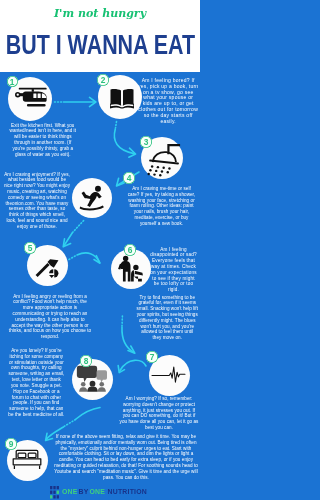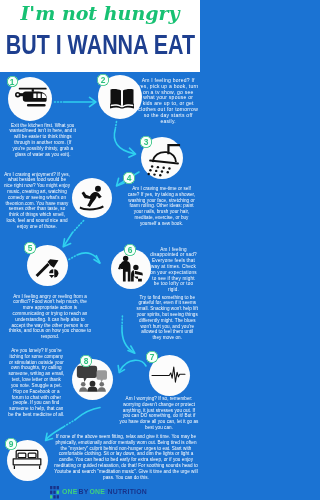--- a/index.html
+++ b/index.html
@@ -2,21 +2,21 @@
 <html><head>
 <meta charset="utf-8">
 <style>
   html,body{margin:0;padding:0;background:#1b73d3;}
   body{width:200px;height:500px;overflow:hidden;}
   #page{position:relative;width:200px;height:500px;overflow:hidden;background:#1b73d3;
         font-family:"Liberation Sans",sans-serif;}
   .hdr{position:absolute;left:0;top:0;width:200px;height:72px;background:#ffffff;}
   .title-script{position:absolute;left:0;top:2px;width:200px;text-align:center;
       font-family:"DejaVu Serif",serif;font-style:italic;font-weight:bold;
-      color:#17c173;font-size:19px;line-height:23px;white-space:nowrap;}
+      color:#17c173;font-size:11px;line-height:23px;white-space:nowrap;}
   .title-main{position:absolute;left:-50px;top:31px;width:300px;text-align:center;
       color:#1e3f8f;font-weight:bold;line-height:28px;white-space:nowrap;}
   .title-main span{display:inline-block;font-size:26.8px;transform:scaleX(0.800);}
   .circ{position:absolute;border-radius:50%;background:#fcfcfc;z-index:2;}
   .badge{position:absolute;border-radius:50%;background:#f7fffb;
       box-shadow:0 0 0 0.8px #2cc07e inset;
       color:#2cc07e;font-size:8.4px;font-weight:bold;text-align:center;
       width:11.4px;height:11.4px;line-height:12px;z-index:6;}
   .txt{position:absolute;color:#ffffff;font-size:4.6px;letter-spacing:0.05px;
       line-height:5.82px;text-align:center;z-index:4;}

